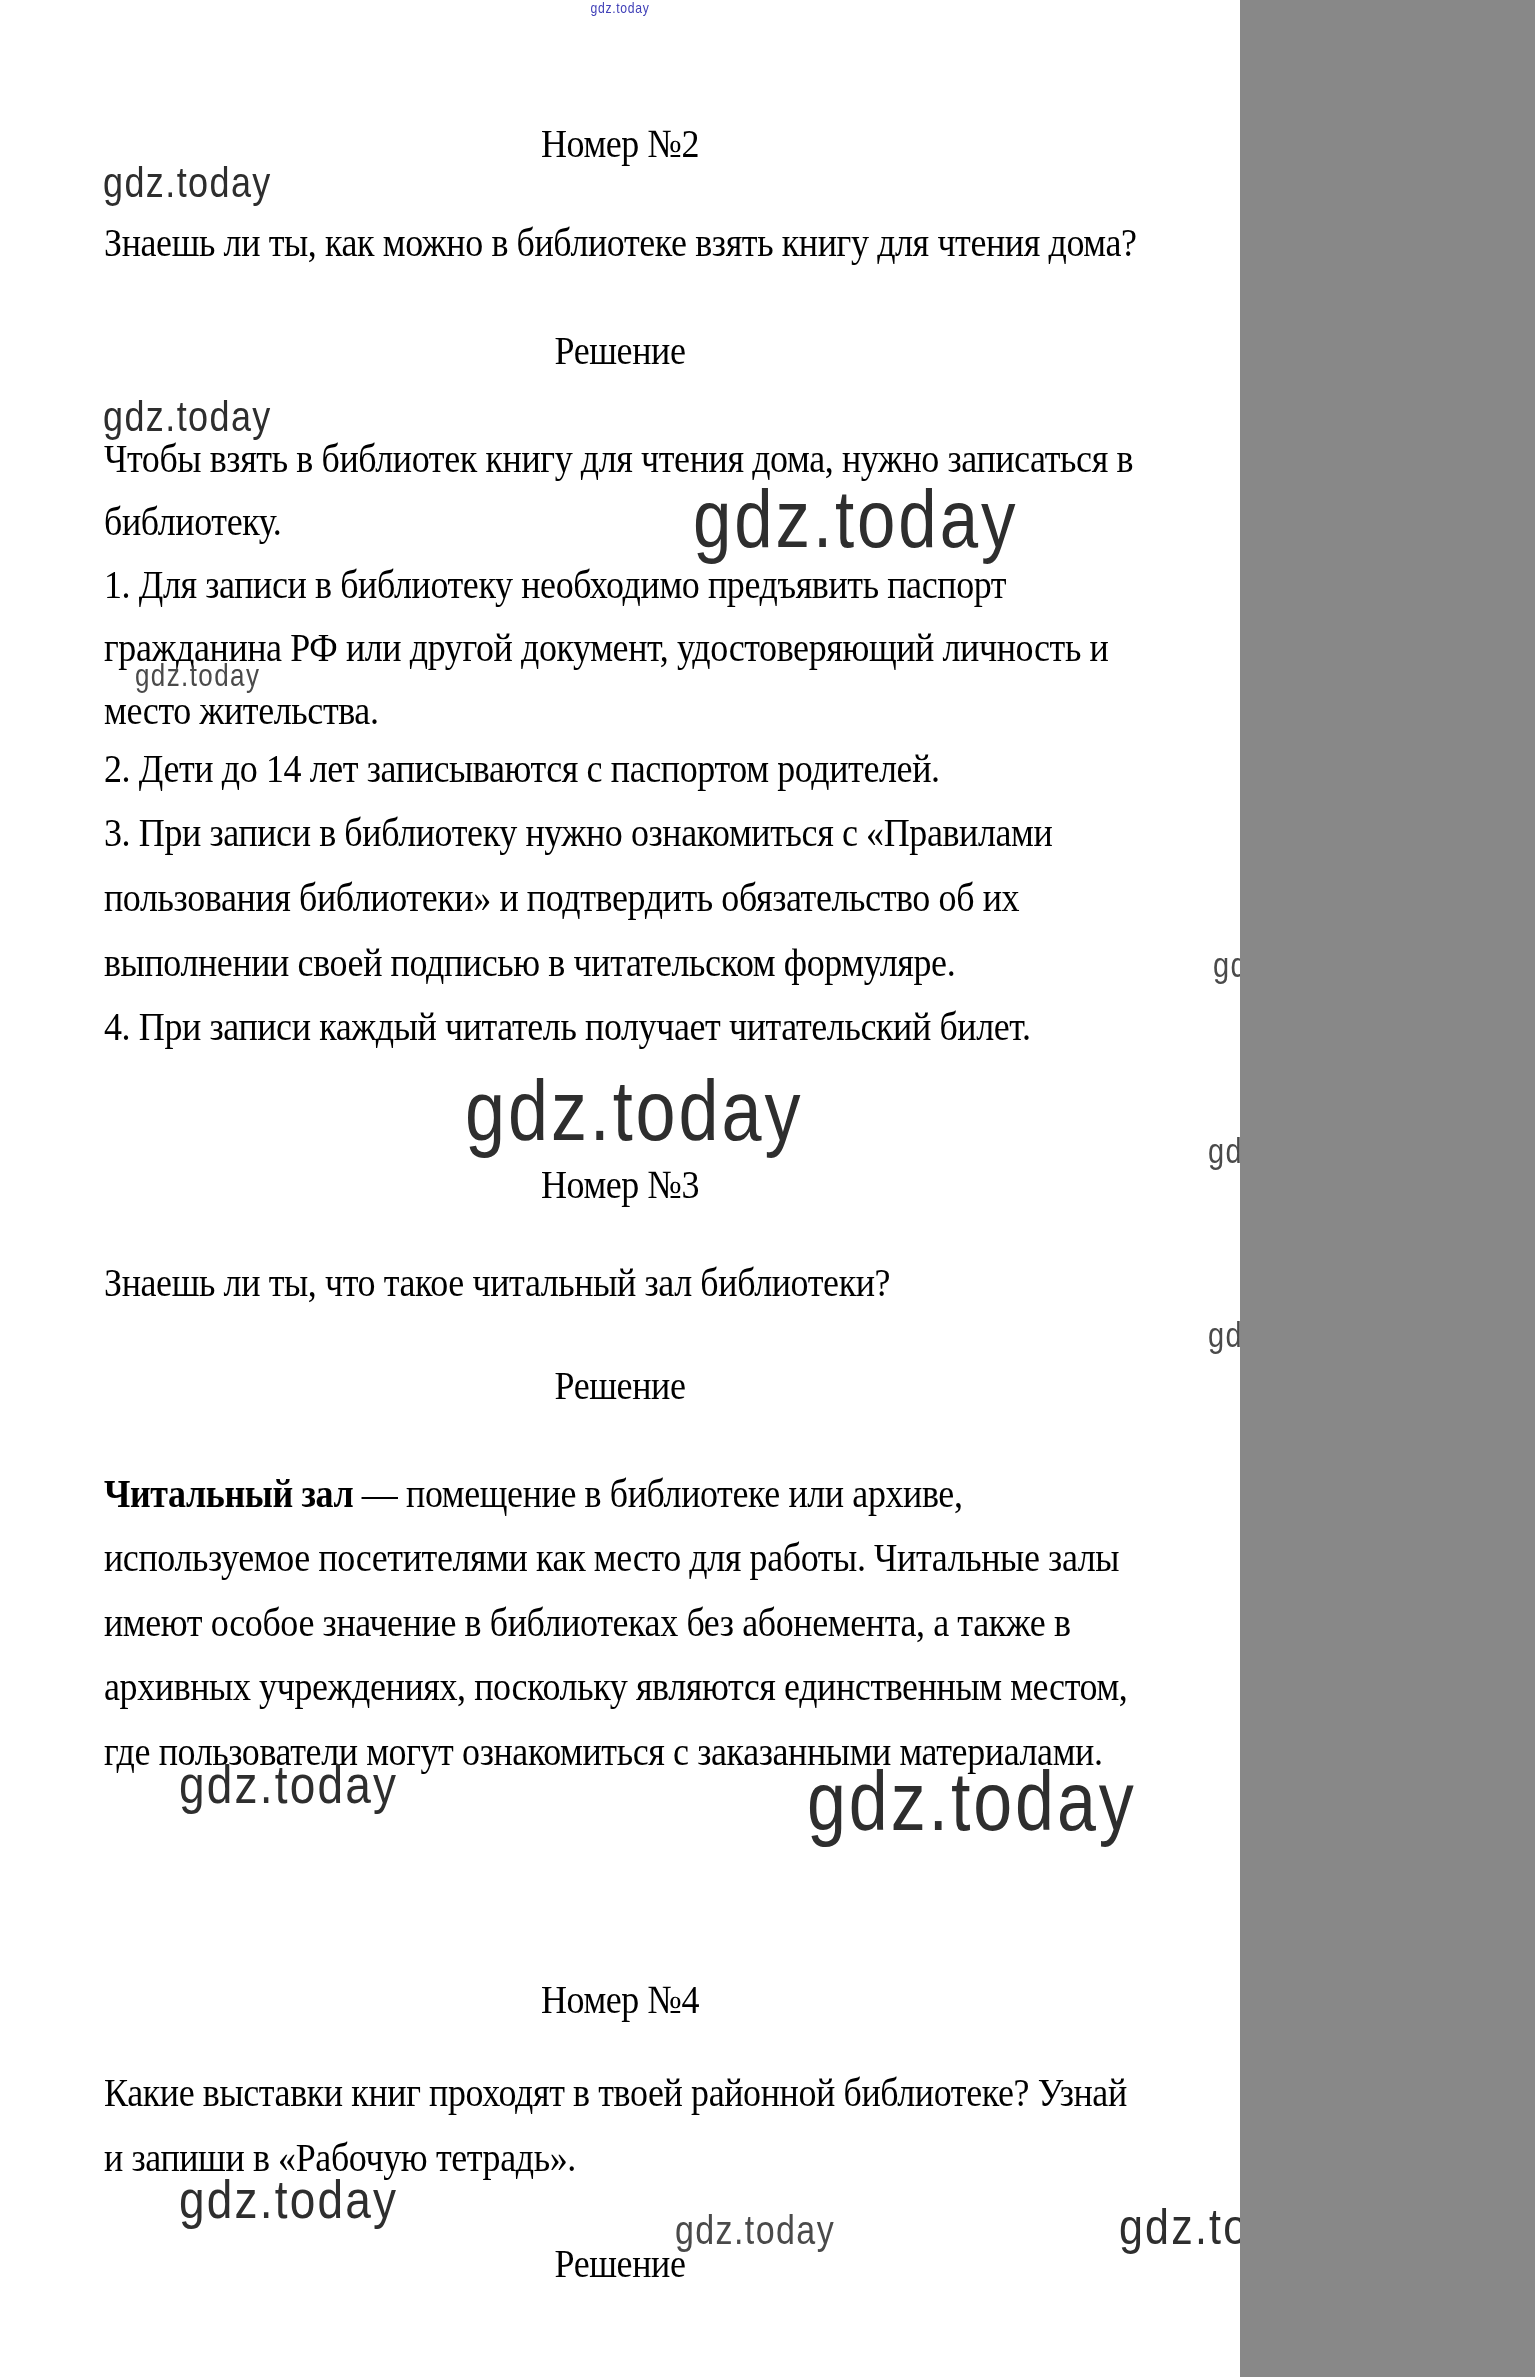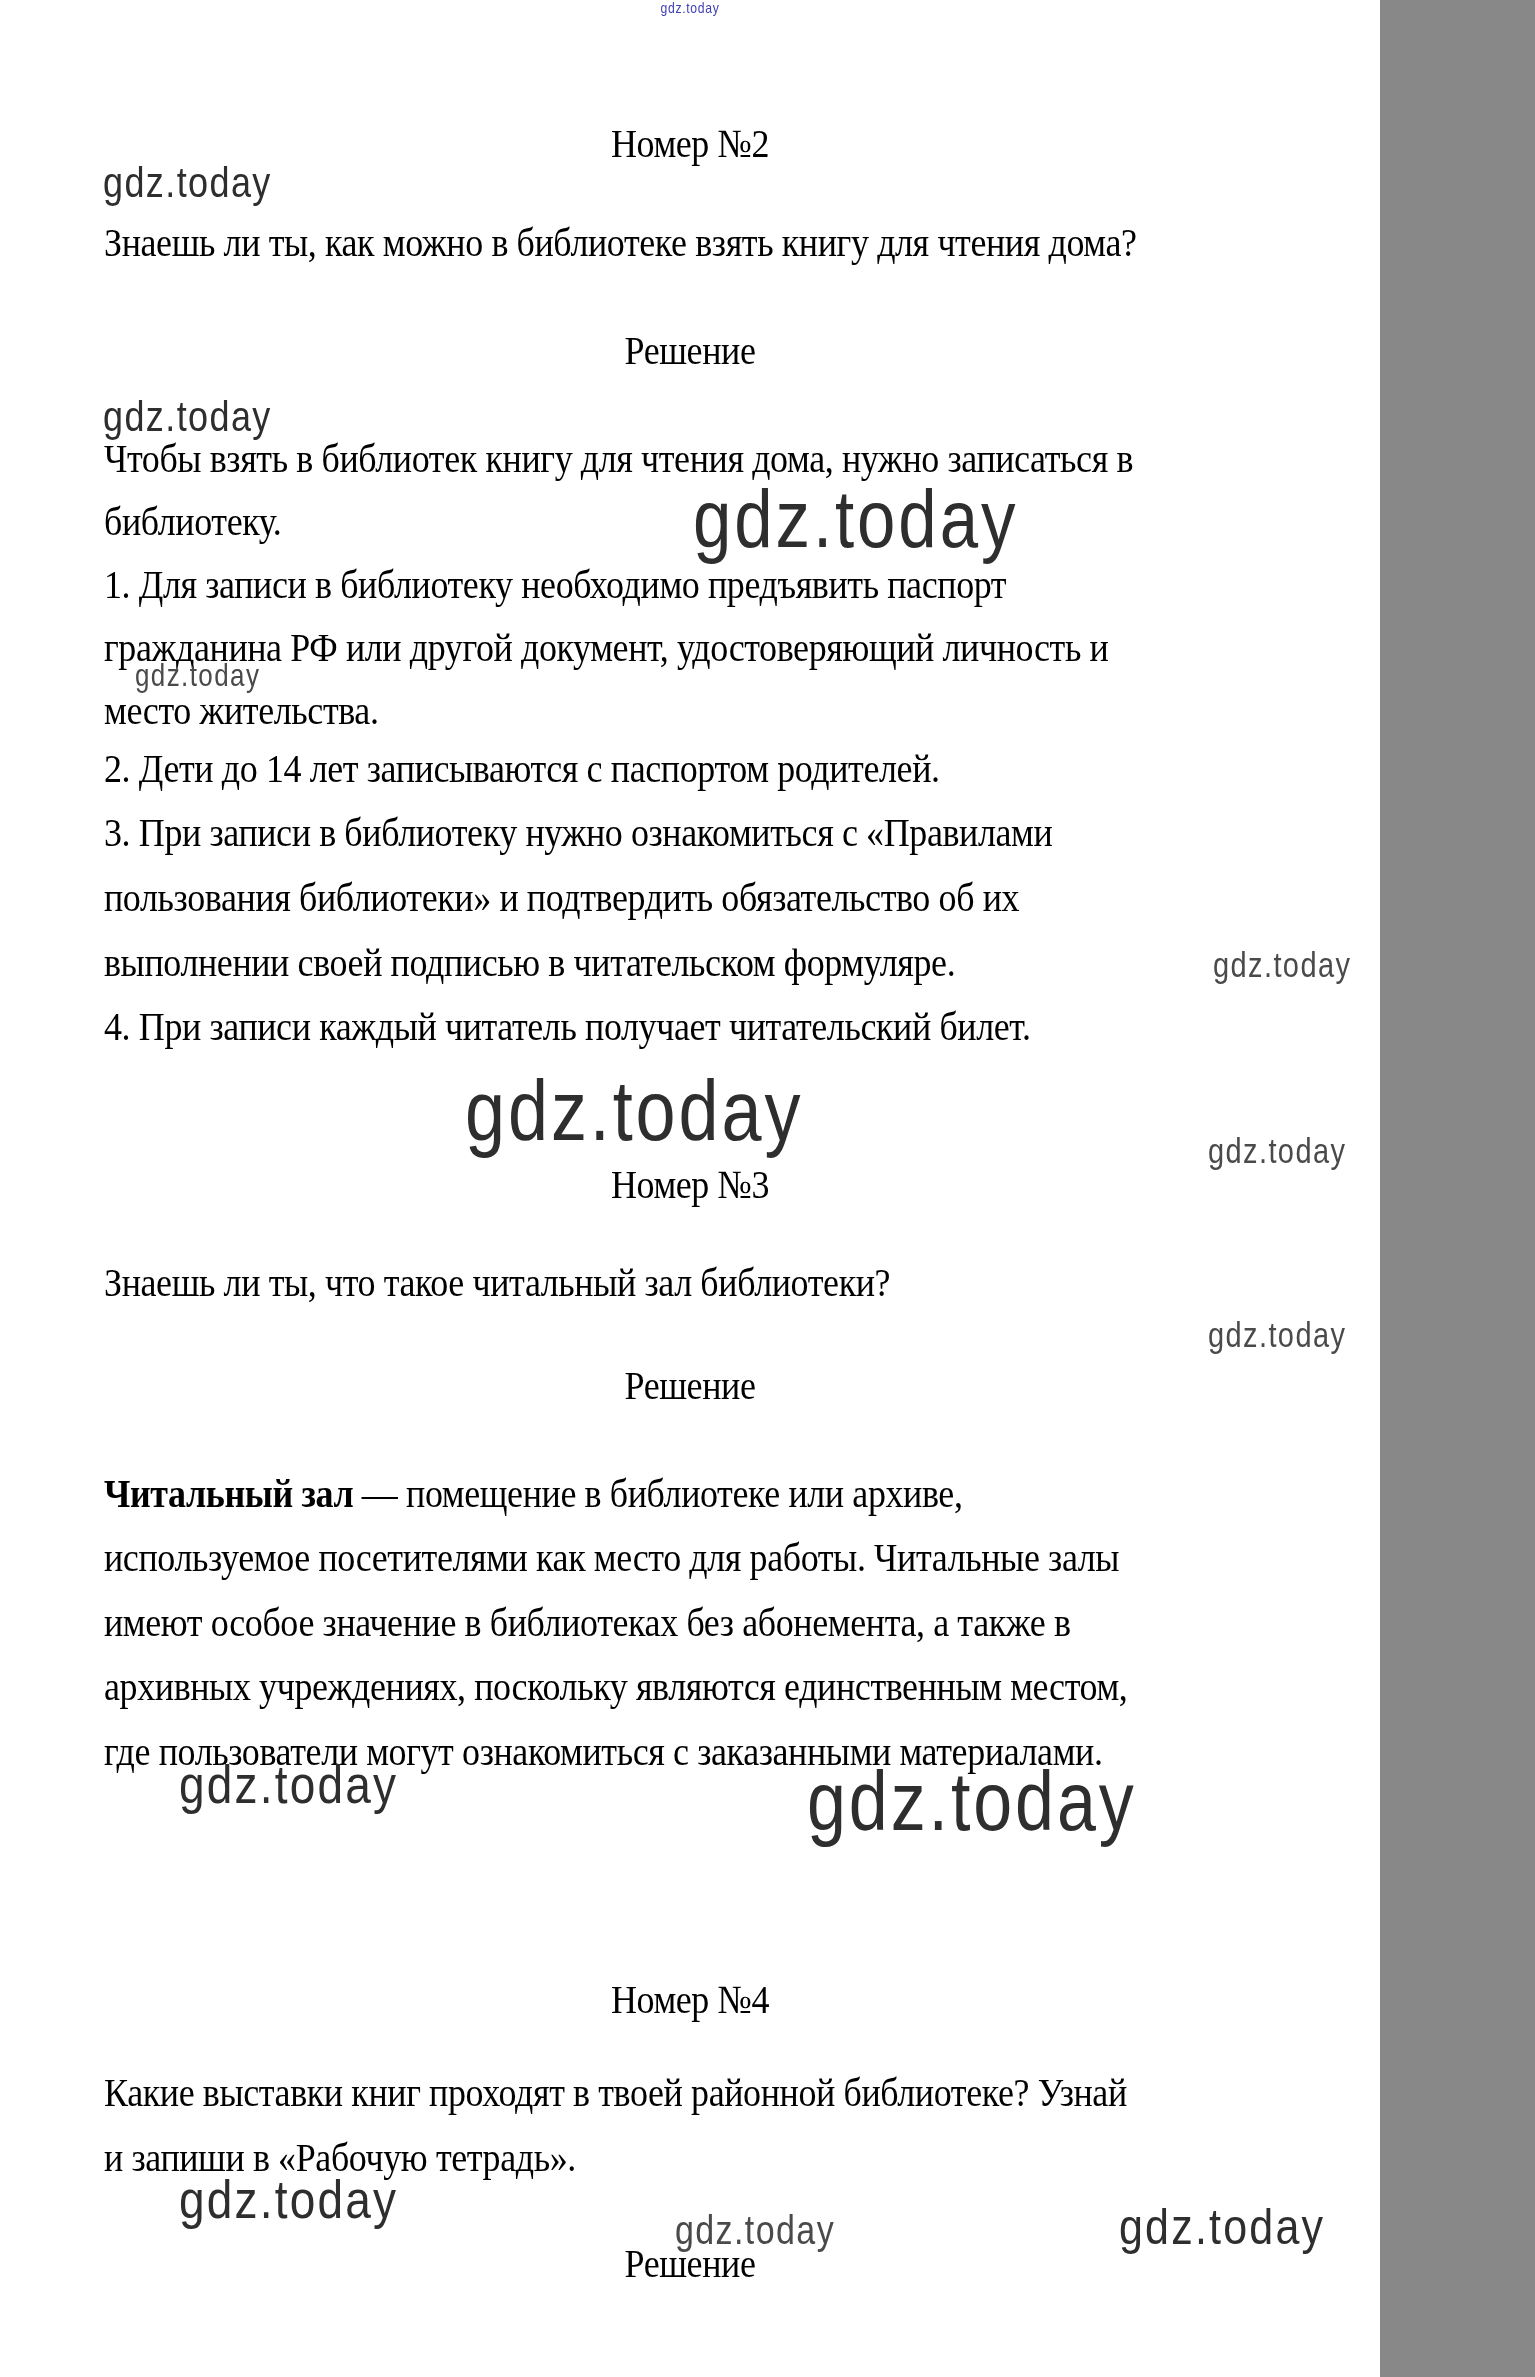--- a/index.html
+++ b/index.html
@@ -1,18 +1,18 @@
 <!DOCTYPE html>
 <html style="font-size:11.5px"><head>
 <meta charset="utf-8">
 <style>
   html,body{margin:0;padding:0;background:#888;}
   .page{
     position:relative;
-    width:1380px;
+    width:1240px;
     height:2377px;
     background:#ffffff;
     overflow:hidden;
     font-family:"Liberation Serif","DejaVu Serif",serif;
   }
   .line{
     position:absolute;
     left:104px;
     font-size:36px;
     line-height:1;

